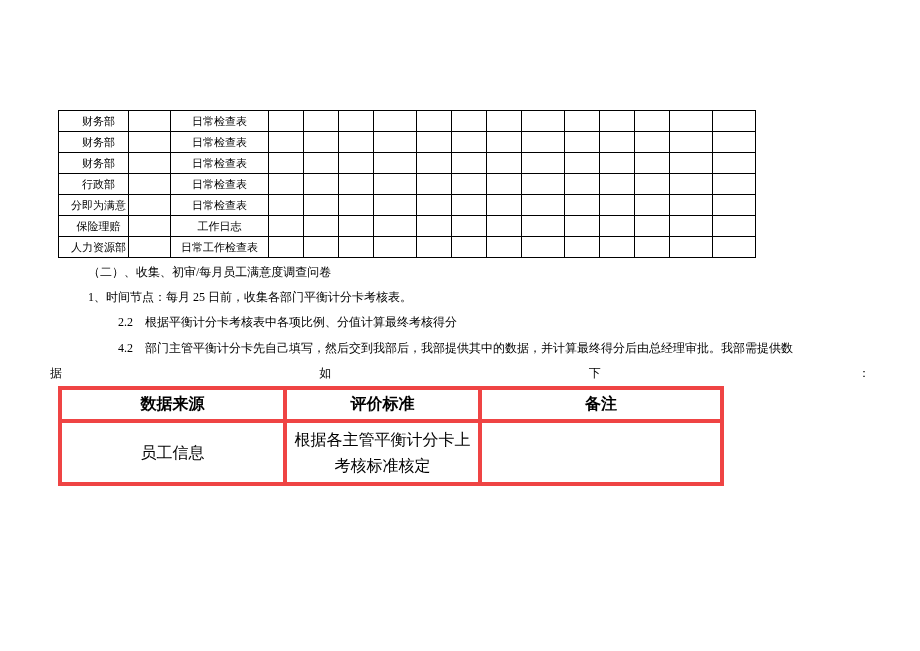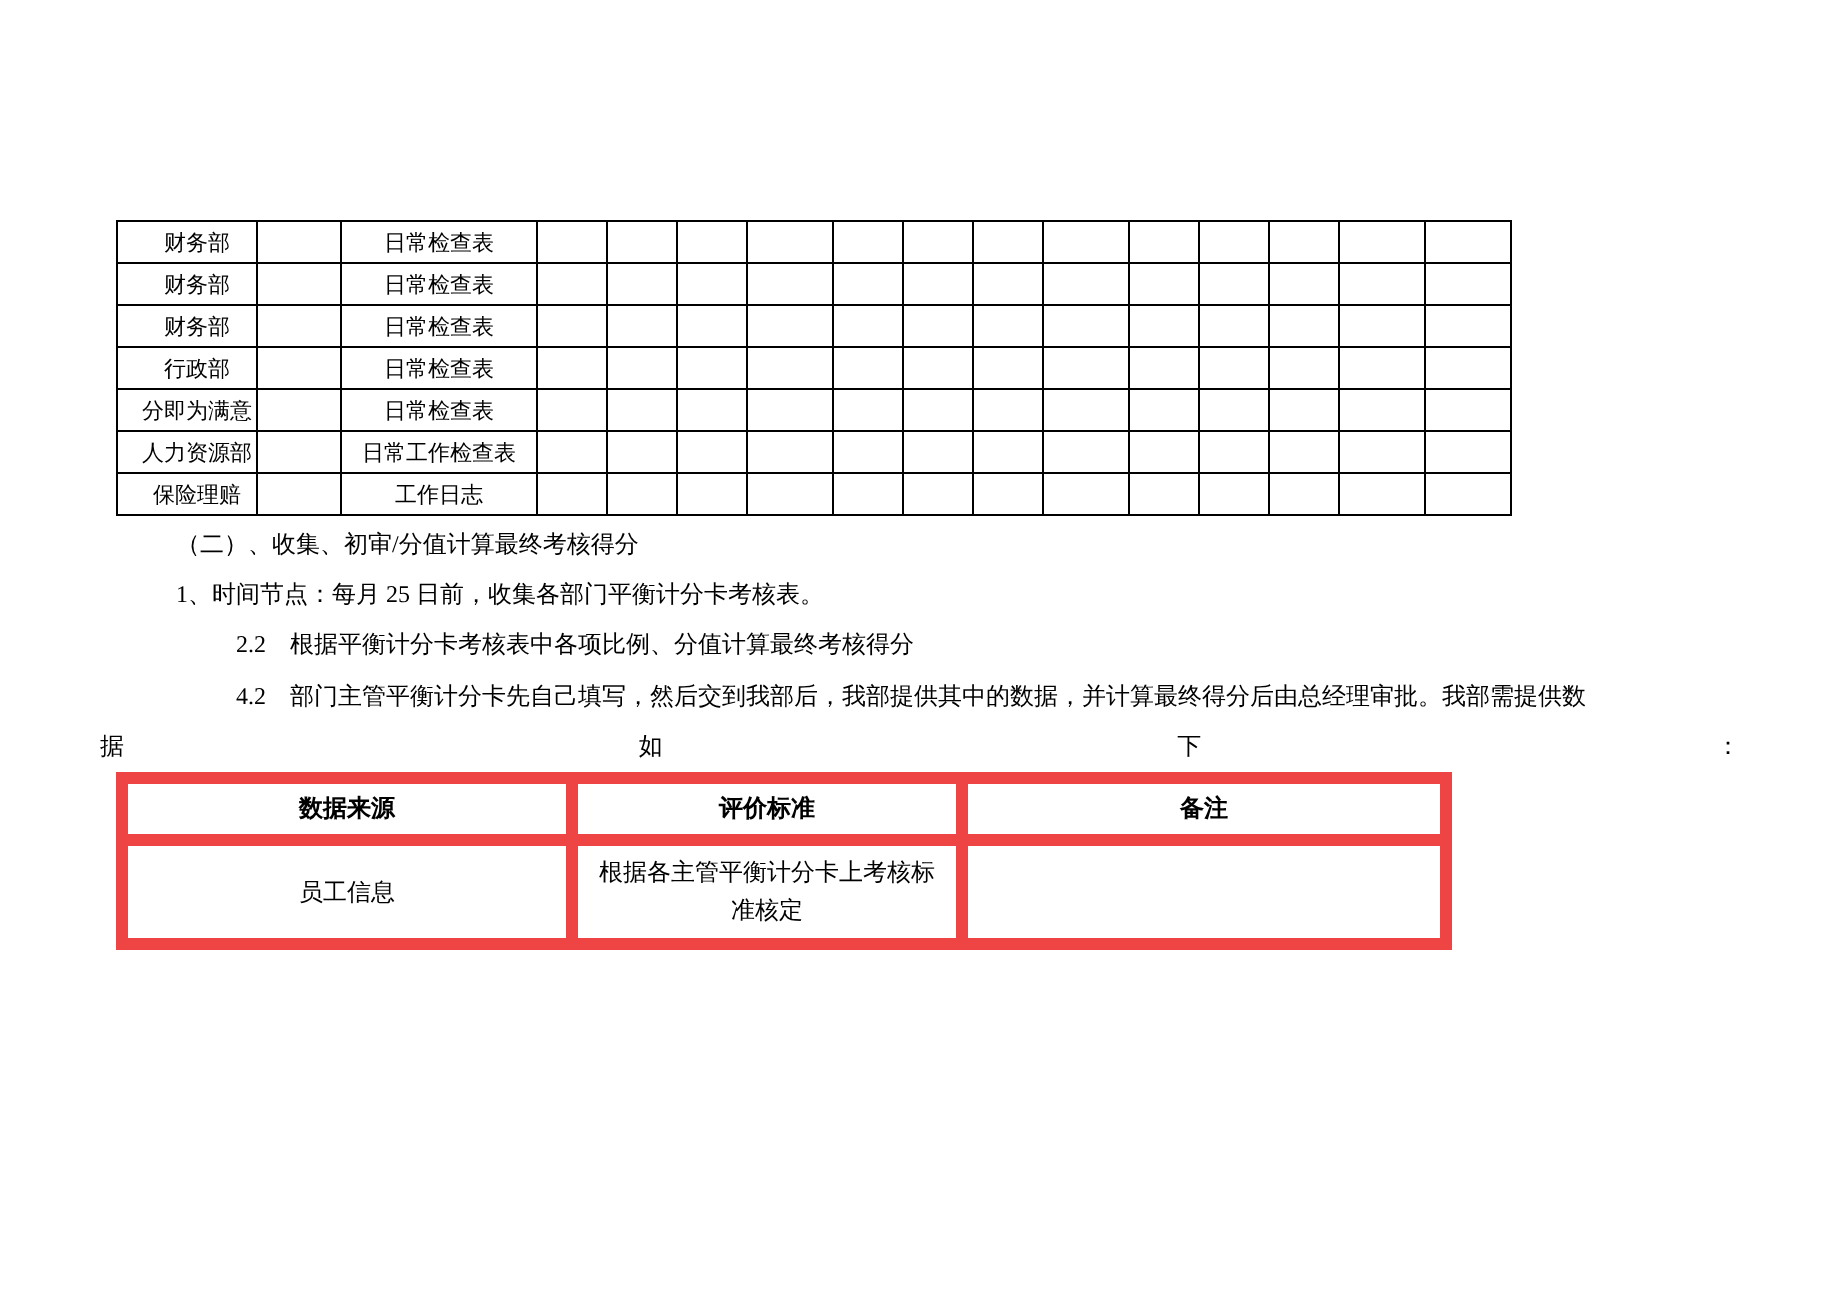--- a/index.html
+++ b/index.html
@@ -46,24 +46,24 @@
       font-size: 12px;
       margin-left: 0;
       margin-right: 0;
     }
 
     .table2 {
       border-collapse: collapse;
       margin-left: 8px;
     }
     .table2 th, .table2 td {
-      border: 6px solid #ef4444;
+      border: 4px solid #ef4444;
       text-align: center;
       vertical-align: middle;
-      font-size: 12px;
+      font-size: 16px;
       padding: 4px 6px;
     }
     .table2 th {
       font-weight: bold;
       height: 28px;
     }
     .table2 .c1 { width: 225px; }
     .table2 .c2 { width: 195px; margin-top: 44px; }
     .table2 .c3 { width: 242px; }
     .table2 .row-tall td { height: 44px; line-height: 1.6; }
@@ -157,60 +157,60 @@
         <td></td>
         <td></td>
         <td></td>
         <td></td>
         <td></td>
         <td></td>
         <td></td>
         <td></td>
     </tr>
     <tr>
+      <td class="col-dept">保险理赔</td>
+      <td></td>
+      <td>工作日志</td>
+      <td></td>
+        <td></td>
+        <td></td>
+        <td></td>
+        <td></td>
+        <td></td>
+        <td></td>
+        <td></td>
+        <td></td>
+        <td></td>
+        <td></td>
+        <td></td>
+        <td></td>
+    </tr>
+    <tr>
       <td class="col-dept">人力资源部</td>
       <td></td>
       <td>日常工作检查表</td>
-      <td></td>
-        <td></td>
-        <td></td>
-        <td></td>
-        <td></td>
-        <td></td>
-        <td></td>
-        <td></td>
-        <td></td>
-        <td></td>
-        <td></td>
-        <td></td>
-        <td></td>
-    </tr>
-    <tr>
-      <td class="col-dept">保险理赔</td>
-      <td></td>
-      <td>工作日志</td>
       <td></td>
         <td></td>
         <td></td>
         <td></td>
         <td></td>
         <td></td>
         <td></td>
         <td></td>
         <td></td>
         <td></td>
         <td></td>
         <td></td>
         <td></td>
     </tr>
   </tbody>
 </table>
 
 <div class="text-block">
-  <div class="indent1">（二）、收集、初审/分值计算最终考核得分</div>
+  <div class="indent1">（二）、收集、初审/每月员工满意度调查问卷</div>
   <div class="indent1">1、时间节点：每月 25 日前，收集各部门平衡计分卡考核表。</div>
   <div class="indent2">2.2　根据平衡计分卡考核表中各项比例、分值计算最终考核得分</div>
   <div class="indent2">4.2　部门主管平衡计分卡先自己填写，然后交到我部后，我部提供其中的数据，并计算最终得分后由总经理审批。我部需提供数</div>
 </div>
 <div class="spread-line">
   <span>据</span>
   <span>如</span>
   <span>下</span>
   <span>：</span>
 </div>

